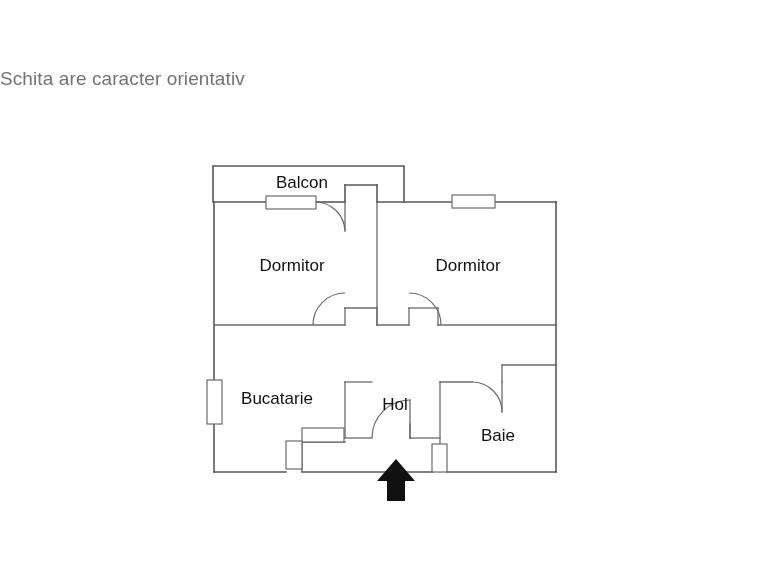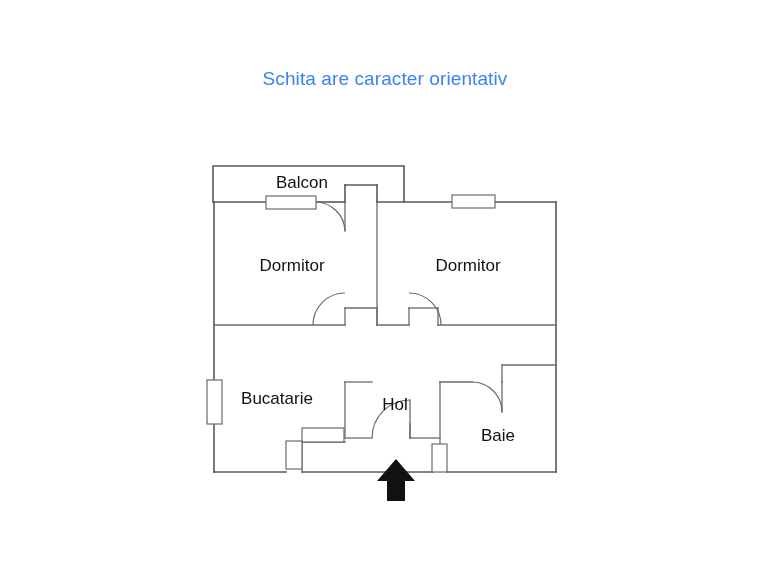--- a/index.html
+++ b/index.html
@@ -19,23 +19,22 @@
     left: 0;
     top: 0;
     width: 770px;
     height: 578px;
   }
   #plan-title {
     position: absolute;
     left: 0;
     top: 68px;
     width: 770px;
-    text-align: center;
     font-size: 19px;
-    color: #3b82f6;
+    color: #737373;
     letter-spacing: 0.1px;
     font-family: "Liberation Sans", sans-serif;
   }
   svg#floorplan {
     position: absolute;
     left: 0;
     top: 0;
   }
   .wall {
     stroke: #58585a;

